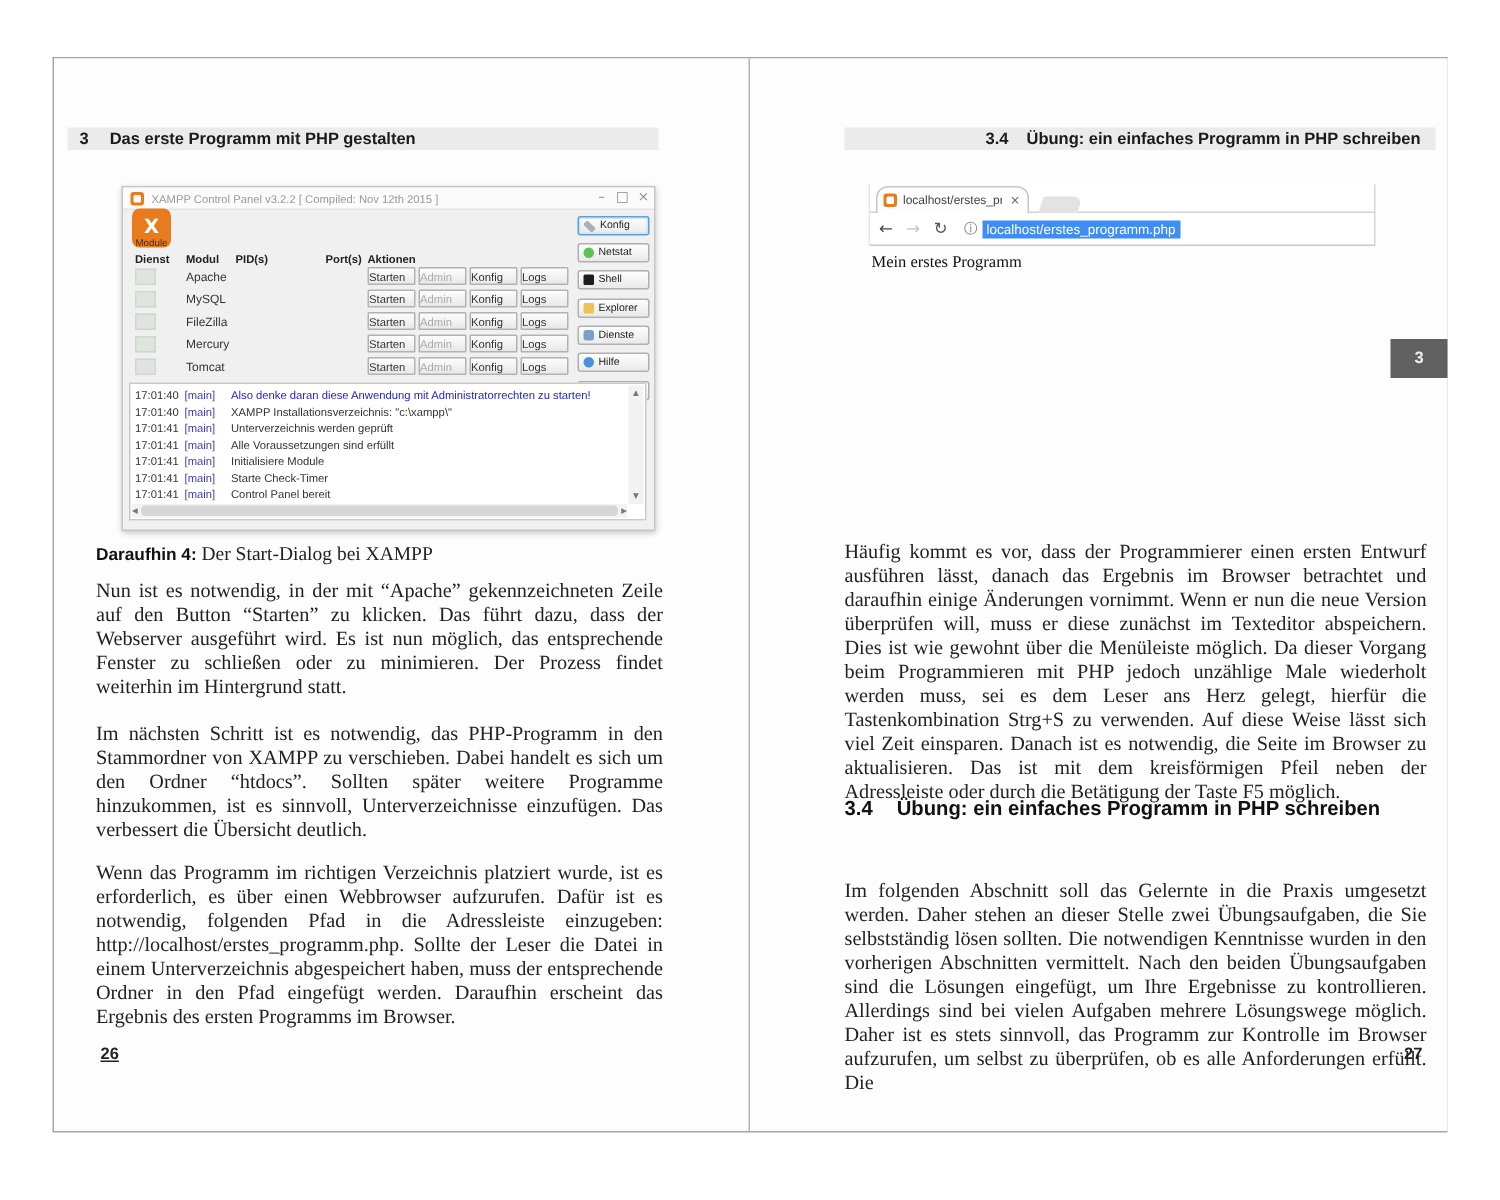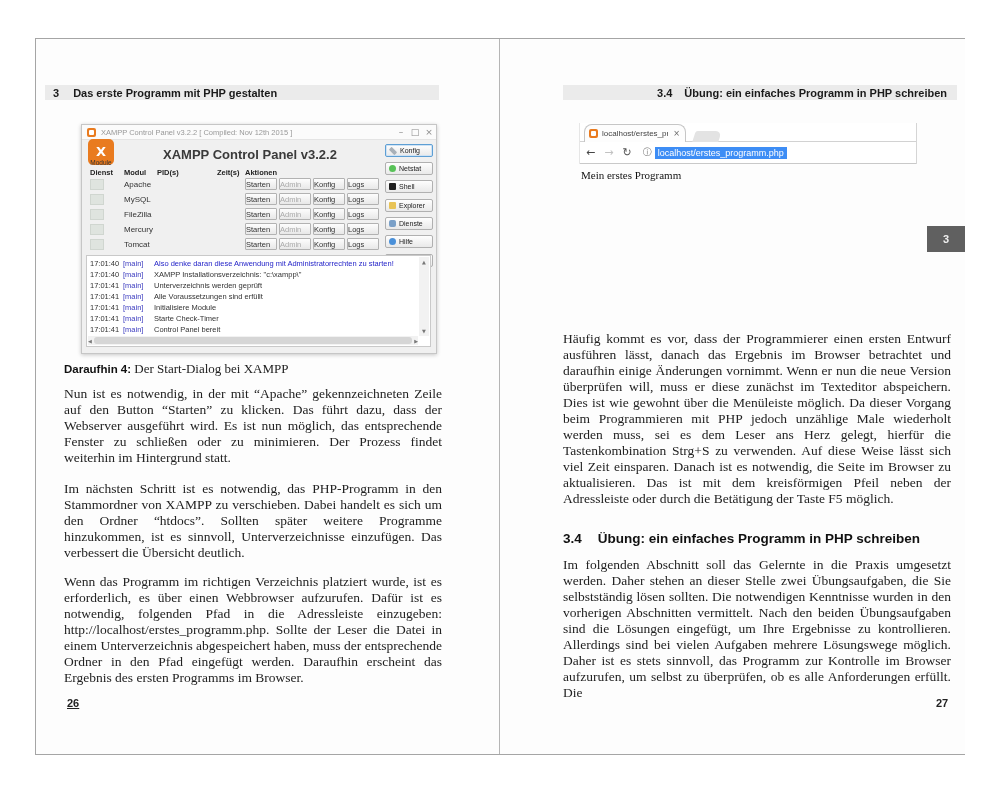--- a/index.html
+++ b/index.html
@@ -12,21 +12,21 @@
   
   .runhead{position:absolute;height:15px;background:#ebebeb;display:flex;align-items:center;
     font:bold 11px "Liberation Sans",sans-serif;color:#1a1a1a;}
   .runhead .num{margin:0 0 0 8px;}
   .runhead .ttl{margin-left:14px;}
   .runhead.rt{justify-content:flex-end;}
   .runhead.rt .ttl{margin:0 10px 0 12px;}
 
   .bodytext{position:absolute;left:28px;width:378px;font:13.5px/16px "Liberation Serif",serif;
     color:#222;text-align:justify;}
-  .page.right .bodytext{left:62px;width:388px;}
+  .page.right .bodytext{left:62px;width:388px;margin-top:29px;}
   .caption{position:absolute;font:13px "Liberation Serif",serif;color:#222;}
   .caption b{font:bold 11.5px "Liberation Sans",sans-serif;color:#111;}
   .pagenum{position:absolute;font:bold 11px "Liberation Sans",sans-serif;color:#222;}
   .secthead{position:absolute;display:flex;font:bold 13.5px "Liberation Sans",sans-serif;color:#111;}
   .secthead .sn{margin-right:16px;}
 
   
   .xwin{position:absolute;left:45px;top:85px;width:356px;height:230px;background:#f0f0f0;
     border:1px solid #c6c6c6;box-shadow:0 1px 4px rgba(0,0,0,.22);
     font-family:"Liberation Sans",sans-serif;}
@@ -114,27 +114,26 @@
       <div class="xtitle">
         <span class="xfav"></span>
         <span class="txt">XAMPP Control Panel v3.2.2   [ Compiled: Nov 12th 2015 ]</span>
         <span class="xctrl">
           <span>–</span>
           <span>□</span>
           <span>×</span>
         </span>
       </div>
       <div class="xlogo">X</div>
-      <div class="xhead">XAMPP Control Panel v3.2.2</div>
       <div class="xmodcap">Module</div>
       <div class="xcols">
         <span style="left:8px">Dienst</span>
         <span style="left:42px">Modul</span>
         <span style="left:75px">PID(s)</span>
-        <span style="left:135px">Zeit(s)</span>
+        <span style="left:135px">Port(s)</span>
         <span style="left:163px">Aktionen</span>
       </div>
 
       <div class="xrow" style="top:53px">
         <span class="xind"></span>
         <span class="xmod">Apache</span>
         <span class="xbtn" style="left:163px">Starten</span>
         <span class="xbtn xdis" style="left:197px">Admin</span>
         <span class="xbtn" style="left:231px">Konfig</span>
         <span class="xbtn" style="left:265px">Logs</span>

